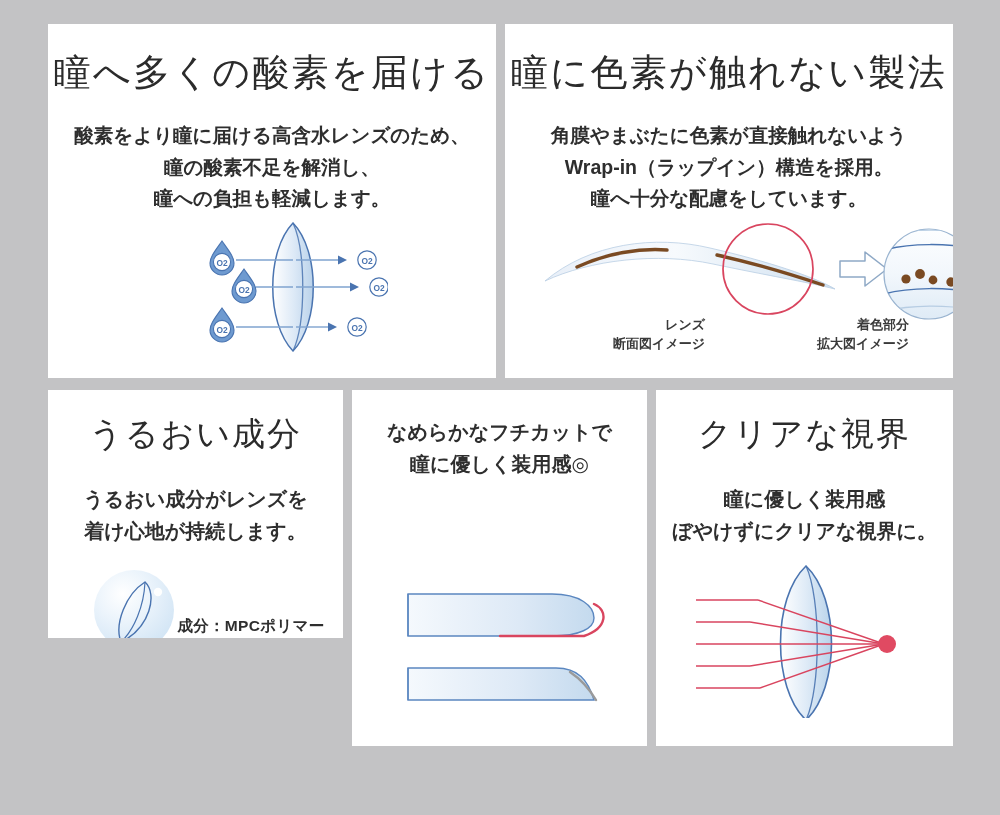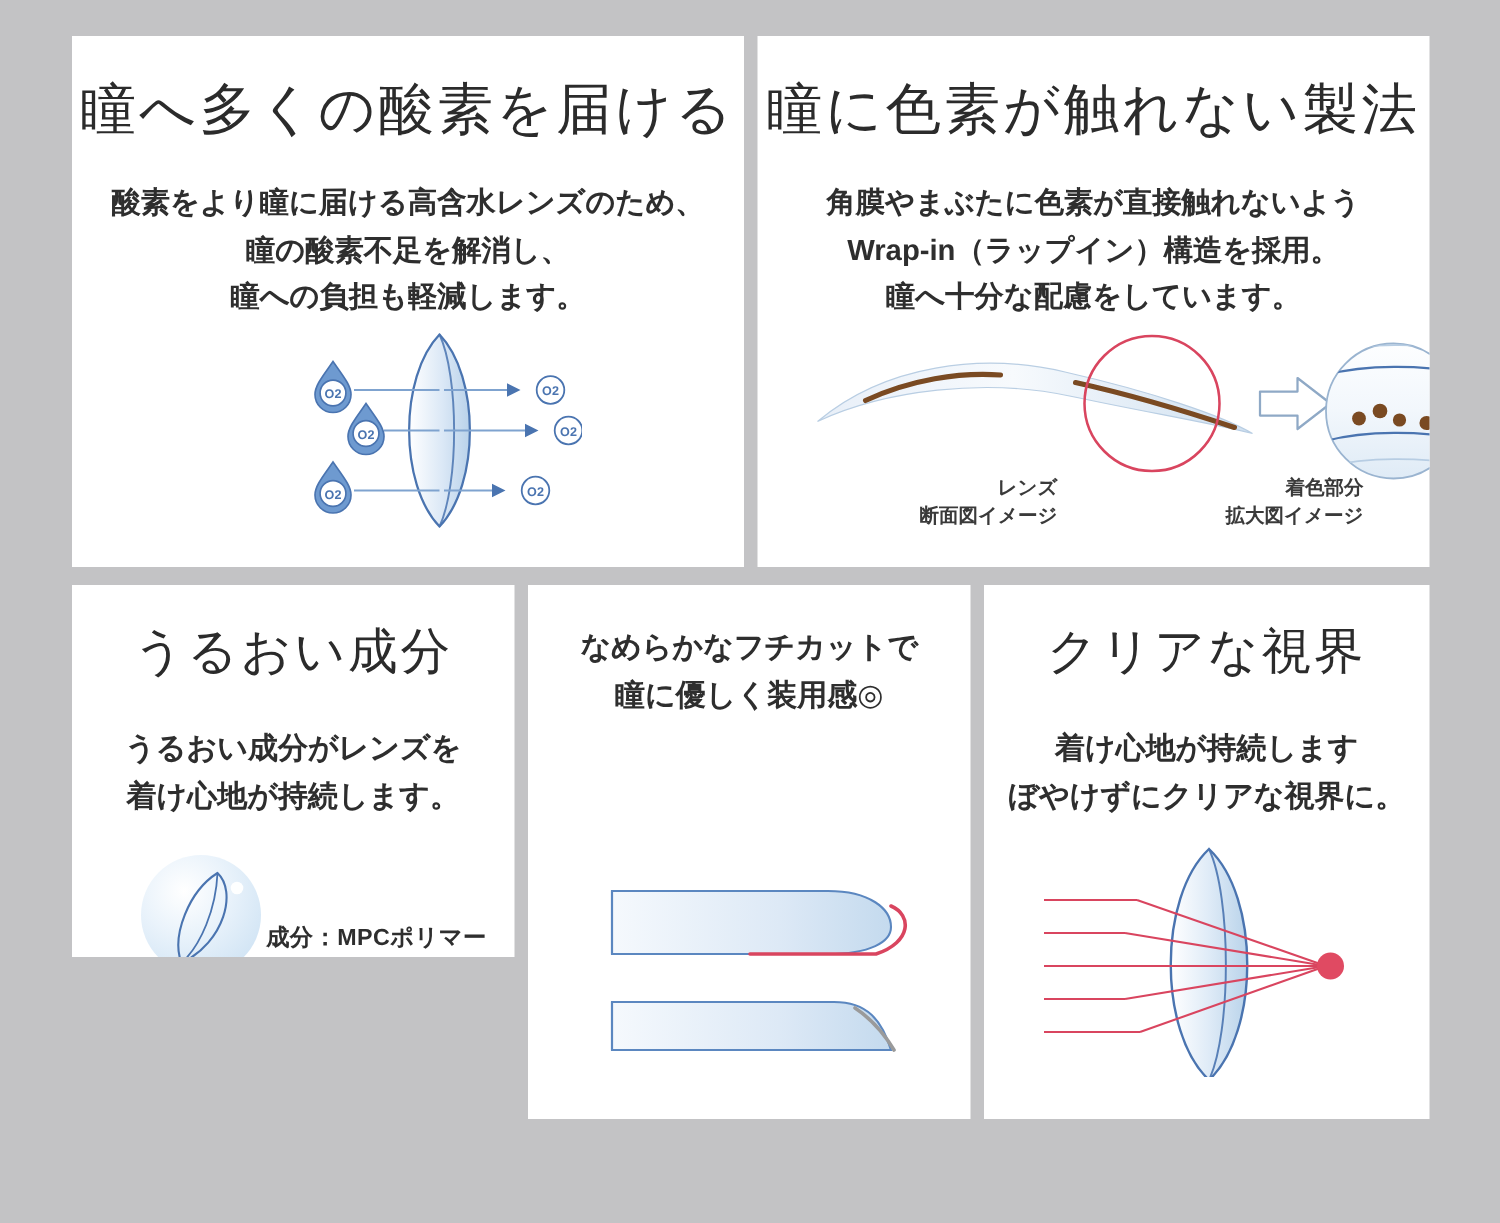--- a/index.html
+++ b/index.html
@@ -328,21 +328,21 @@
         <path d="M190 96 C202 104 210 114 216 124" fill="none" stroke="#9a9a9a" stroke-width="2.4" stroke-linecap="round"></path>
       </svg>
     </div>
 
   </section>
 
   <section class="card" id="card-clear">
     <h2 class="headline headline-md r2-head">クリアな視界</h2>
 
     <div class="body-copy body-md r2-body">
-      <div>着け心地が持続します</div>
+      <div>瞳に優しく装用感</div>
       <div>ぼやけずにクリアな視界に。</div>
     </div>
 
     <div class="fig" style="left:32px; top:168px;">
       <svg width="230" height="160" viewBox="0 0 230 160">
         <defs>
           <linearGradient id="lensGrad5" x1="0" y1="0" x2="1" y2="0">
             <stop offset="0%" stop-color="#ffffff"></stop>
             <stop offset="50%" stop-color="#dfebf7"></stop>
             <stop offset="100%" stop-color="#b9d3ea"></stop>

